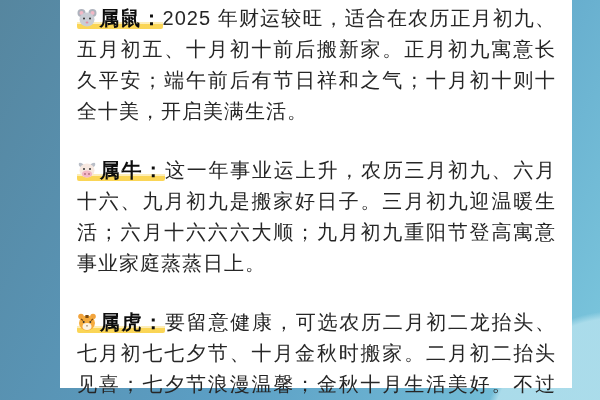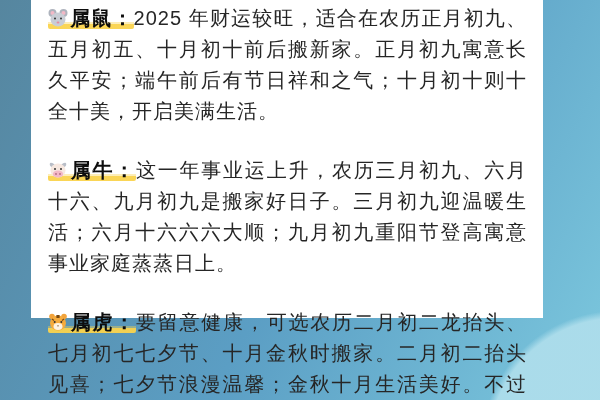--- a/index.html
+++ b/index.html
@@ -6,22 +6,22 @@
   html, body { width: 600px; height: 400px; overflow: hidden; }
   body {
     font-family: "Liberation Sans", "DejaVu Sans", sans-serif;
     position: relative;
     background:
       radial-gradient(circle at 103% 112%, rgba(173,221,235,.95) 0 17%, rgba(173,221,235,0) 18%),
       linear-gradient(118deg, #56869f 0%, #5b9ec4 52%, #7cc8de 100%);
   }
   .card {
     position: absolute;
-    left: 31px; top: 0;
-    width: 512px; height: 318px;
+    left: 60px; top: 0;
+    width: 512px; height: 388px;
     background: #ffffff;
   }
   .content {
     padding: 3px 16px 0 17px;
     font-size: 20px;
     line-height: 31px;
     letter-spacing: 1px;
     color: #262626;
     text-align: justify;
   }

